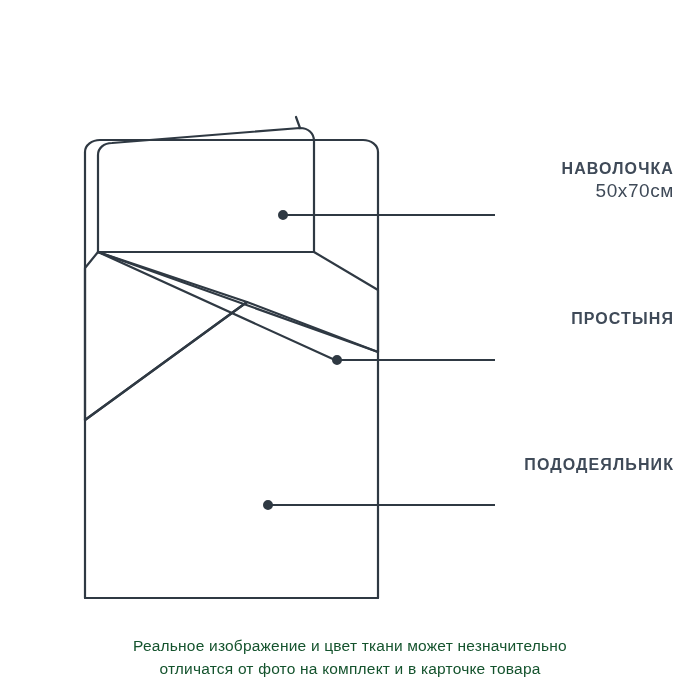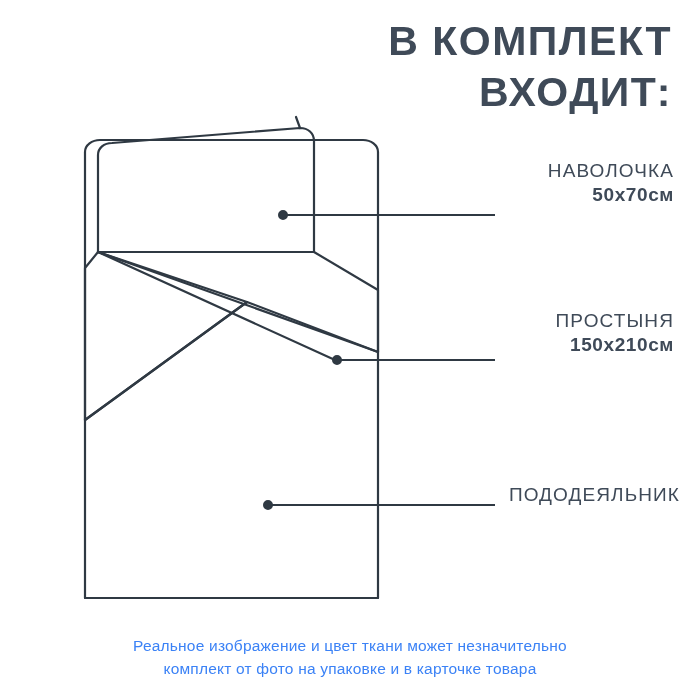--- a/index.html
+++ b/index.html
@@ -48,60 +48,56 @@
   }
 
   
   .callout {
     position: absolute;
     text-align: right;
     color: #3f4a58;
   }
   .callout .name {
     display: block;
-    font-weight: normal;
-    font-size: 19px;
+    font-weight: bold;
+    font-size: 16px;
     letter-spacing: 1.1px;
     text-transform: uppercase;
     line-height: 1.15;
   }
   .callout .size {
     display: block;
-    font-weight: bold;
+    font-weight: normal;
     font-size: 19px;
     letter-spacing: 0.6px;
     line-height: 1.35;
   }
   #callout-pillow  { right: 26px; top: 160px;  width: 330px; }
   #callout-sheet   { right: 26px; top: 310px;  width: 330px; text-align: right; }
-  #callout-duvet   { right: 20px; top: 456px;  width: 330px; margin-top: 28px; }
+  #callout-duvet   { right: 26px; top: 456px;  width: 330px; }
 
   
   .footer {
     position: absolute;
     left: 0;
     right: 0;
     bottom: 20px;
     text-align: center;
-    color: #3b82f6;
+    color: #14532d;
     font-size: 15.5px;
     line-height: 1.5;
     letter-spacing: 0.2px;
   }
   .footer span { display: block; }
 </style>
 </head>
 <body>
 
 <div id="root">
 
-  <div class="title">
-    <span>В комплект</span>
-    <span class="line2">входит:</span>
-  </div>
 
   <svg class="illustration" viewBox="0 0 700 700">
     <g fill="none" stroke="#2f3943" stroke-width="2.2" stroke-linejoin="round" stroke-linecap="round">
 
       <path d="M85 152 L85 598 L378 598 L378 352 L378 152"></path>
       <path d="M85 598 L378 598"></path>
       <path d="M85 152 C85 145, 92 140, 100 140 L363 140 C371 140, 378 145, 378 152"></path>
 
       <path d="M98 155 C98 148, 104 143, 112 143 L300 128 C308 128, 314 133, 314 141 L314 252 L98 252 Z"></path>
       <path d="M300 128 L296 117"></path>
@@ -126,25 +122,24 @@
     </g>
   </svg>
 
   <div class="callout" id="callout-pillow">
     <span class="name">Наволочка</span>
     <span class="size">50х70см</span>
   </div>
 
   <div class="callout" id="callout-sheet">
     <span class="name">Простыня</span>
-    <span class="size">150х210см</span>
   </div>
 
   <div class="callout" id="callout-duvet">
     <span class="name">Пододеяльник</span>
   </div>
 
   <div class="footer">
     <span>Реальное изображение и цвет ткани может незначительно</span>
-    <span>комплект от фото на упаковке и в карточке товара</span>
+    <span>отличатся от фото на комплект и в карточке товара</span>
   </div>
 
 </div>
 
 </body></html>

